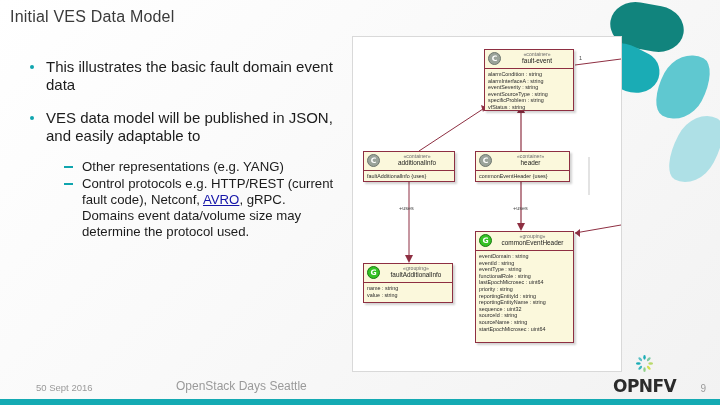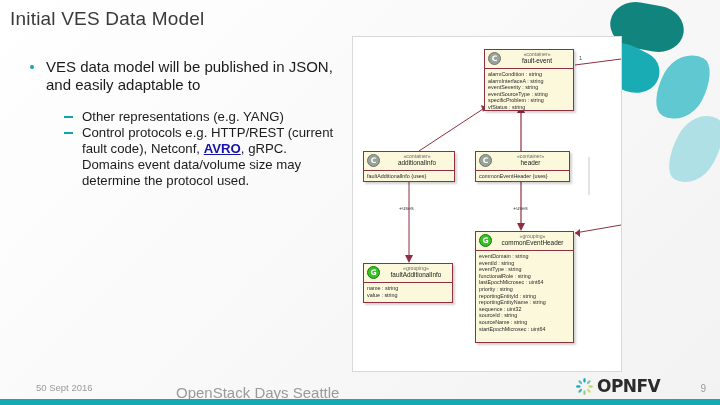--- a/index.html
+++ b/index.html
@@ -28,21 +28,21 @@
   }
   .leaf-1 { width: 74px; height: 46px; left: 610px; top:  4px;  background: #11847d; border-radius: 50% 50% 50% 50% / 70% 70% 70% 70%; transform: rotate(10deg); }
   .leaf-2 { width: 64px; height: 44px; left: 596px; top: 46px;  background: #1aacb5; border-radius: 60% 40% 60% 40% / 70% 60% 70% 60%; transform: rotate(28deg); }
   .leaf-3 { width: 46px; height: 70px; left: 660px; top: 52px;  background: #5fc8d0; border-radius: 60% 40% 60% 40% / 45% 55% 45% 55%; transform: rotate(28deg); }
   .leaf-4 { width: 44px; height: 74px; left: 674px; top: 112px; background: #aee0e6; border-radius: 60% 40% 60% 40% / 45% 55% 45% 55%; transform: rotate(28deg); }
 
   
   #title {
     position: absolute;
     left: 10px; top: 8px;
-    font-size: 19px;
+    font-size: 16px;
     color: #3a3a3a;
     letter-spacing: .2px;
     white-space: nowrap;
   }
 
   
   #body { position: absolute; left: 22px; top: 58px; width: 330px; }
 
   .bullet-l1 {
     position: relative;
@@ -68,44 +68,44 @@
     font-size: 13.2px;
     line-height: 1.2;
     color: #1c1c1c;
   }
   .bullet-l2 .dash {
     position: absolute;
     left: 4px; top: 7px;
     width: 9px; height: 2px;
     background: #10a5ae;
   }
-  .link { color: #1414a8; text-decoration: underline; font-weight: bold; }
+  .link { color: #1414a8; text-decoration: underline; }
 
   
   #footer-bar {
     position: absolute;
     left: 0; bottom: 0;
     width: 720px; height: 6px;
     background: #14aab3;
   }
   #footer-date {
     position: absolute; left: 36px; bottom: 12px;
     font-size: 9.5px; color: #9a9a9a;
   }
   #footer-event {
-    position: absolute; left: 176px; bottom: 4px;
-    font-size: 15px; color: #9a9a9a;
+    position: absolute; left: 176px; bottom: 12px;
+    font-size: 12px; color: #9a9a9a;
   }
   #page-num {
     position: absolute; right: 14px; bottom: 11px;
     font-size: 10px; color: #9a9a9a;
   }
   #logo {
-    position: absolute; right: 60px; bottom: 9px;
-    display: flex; align-items: center; gap: 3px;
+    position: absolute; right: 44px; bottom: 9px;
+    display: flex; align-items: center; gap: 3px; flex-direction: column;
   }
   #logo .mark { width: 19px; height: 19px; }
   #logo .word {
     font-size: 17px; font-weight: bold; color: #2b2b2b;
     letter-spacing: -0.6px; font-family: "DejaVu Sans", sans-serif;
   }
 
   
   #diagram {
     position: absolute;
@@ -162,20 +162,24 @@
 
   <div class="leaf leaf-1"></div>
   <div class="leaf leaf-2"></div>
   <div class="leaf leaf-3"></div>
   <div class="leaf leaf-4"></div>
 
   <div id="title">Initial VES Data Model</div>
 
   <div id="body">
 
+    <div class="bullet-l1">
+      <span class="dot"></span>
+      <span>This illustrates the basic fault domain event data</span>
+    </div>
 
     <div class="bullet-l1">
       <span class="dot"></span>
       <span>VES data model will be published in JSON, and easily adaptable to</span>
     </div>
 
     <div class="sub-list">
 
       <div class="bullet-l2">
         <span class="dash"></span>

